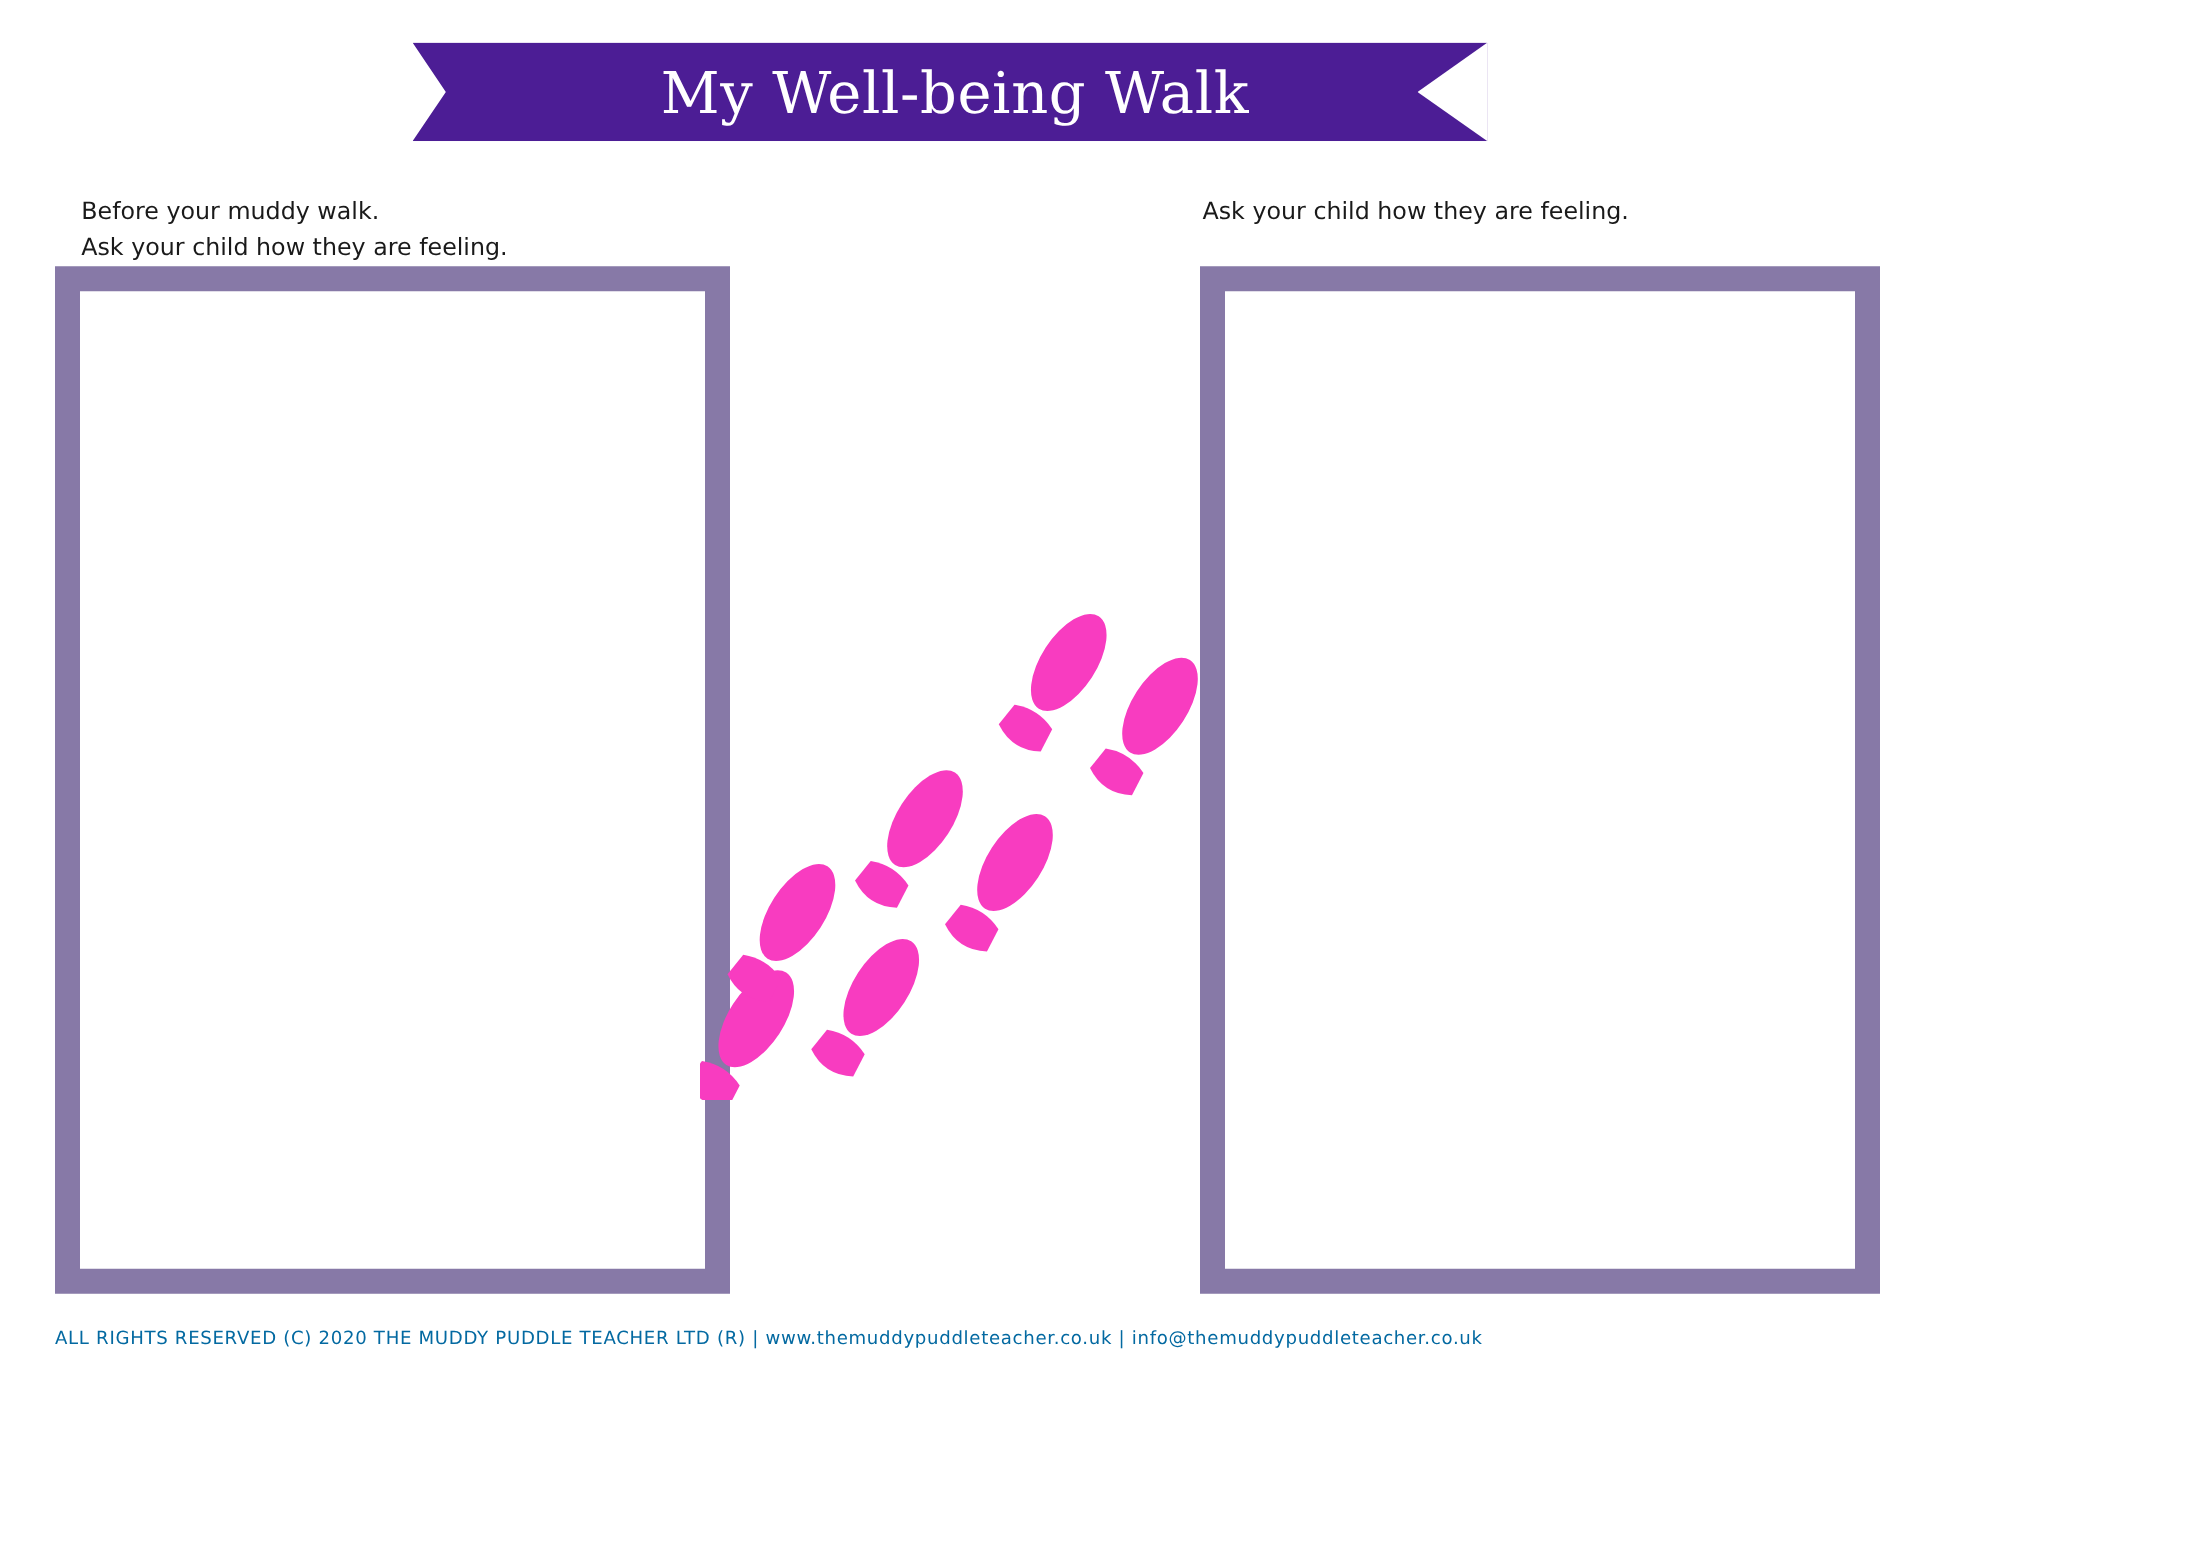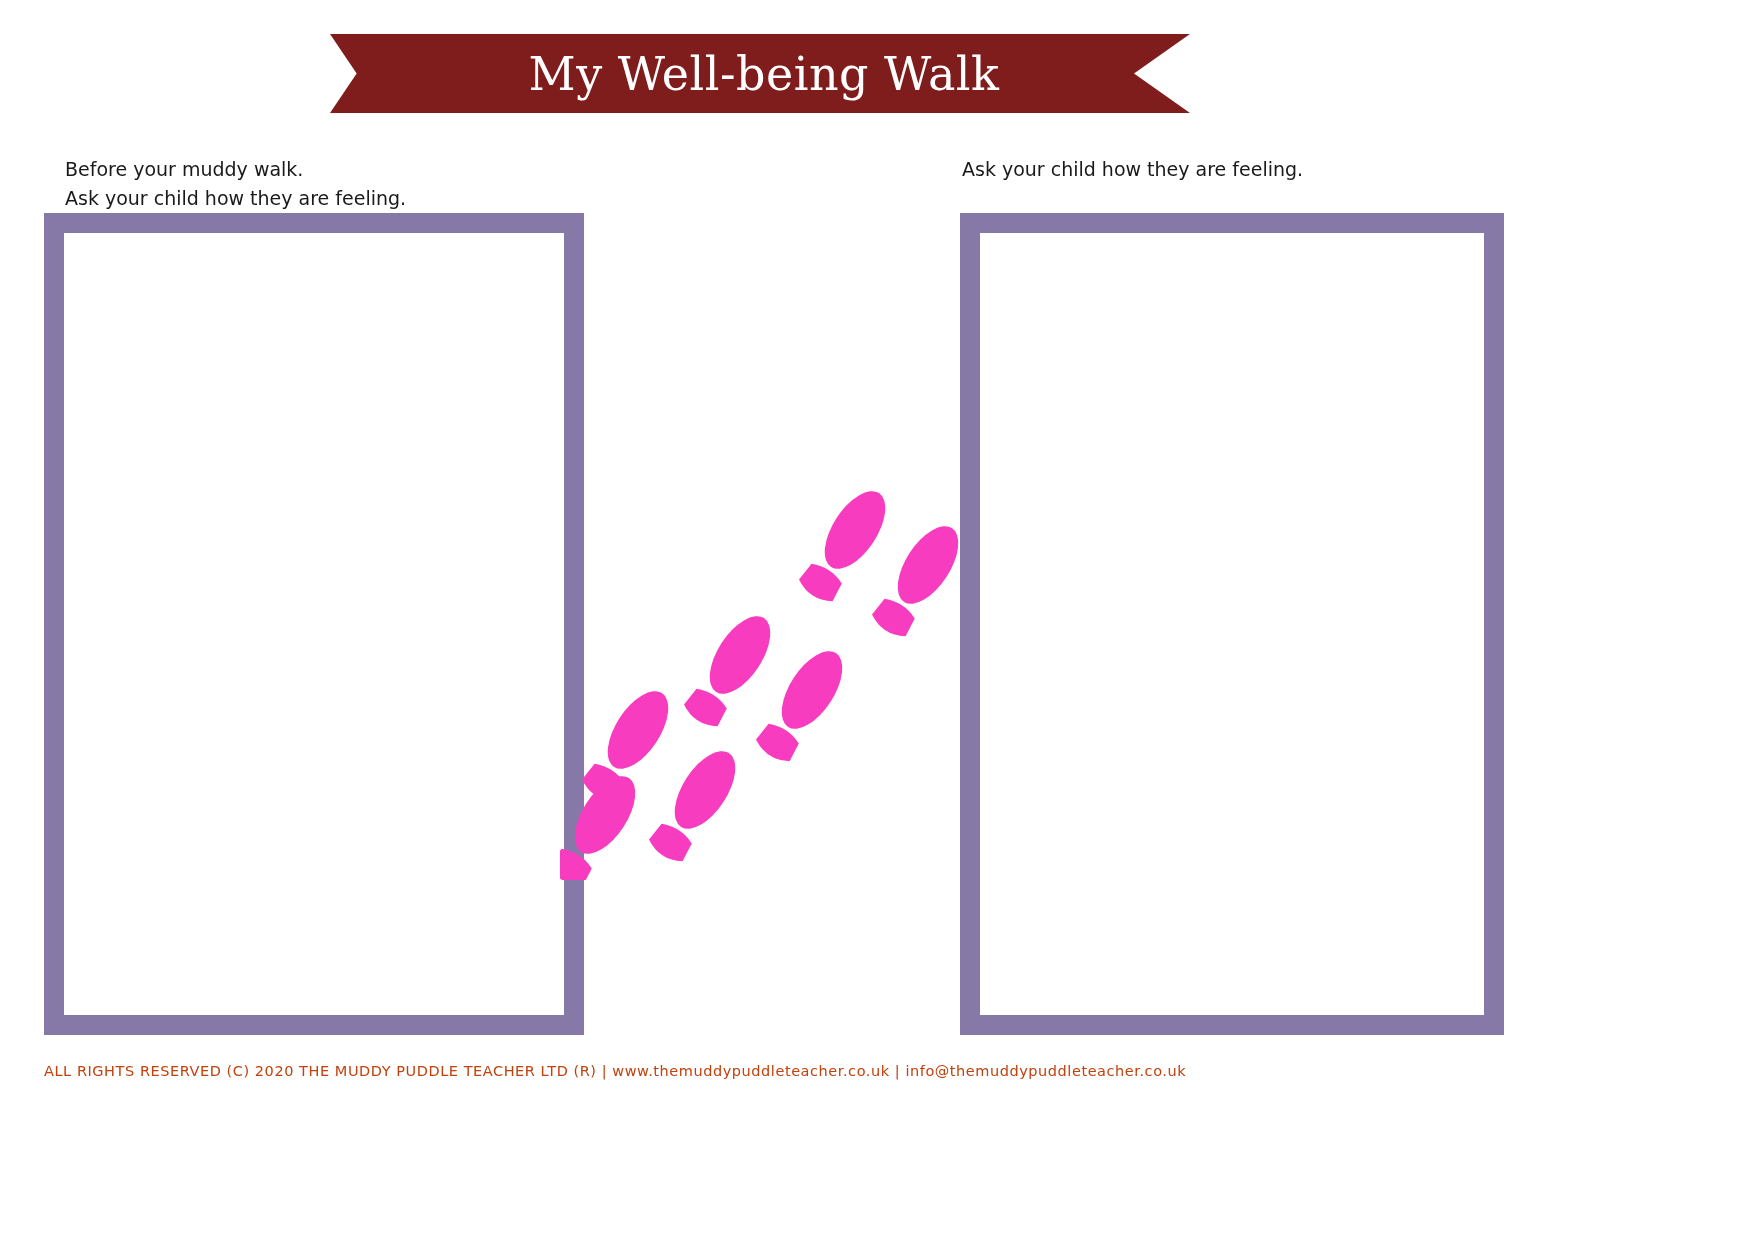--- a/index.html
+++ b/index.html
@@ -12,21 +12,21 @@
   }
 
   
   .banner-wrap{
     position:absolute;
     left:330px; top:34px;
     width:860px; height:79px;
   }
   .banner{
     width:100%;height:100%;
-    background:#7f1d1d;
+    background:#4c1d95;
     -webkit-clip-path:polygon(0 0, 100% 0, 100% 100%, 0 100%, 3.1% 50%);
     clip-path:polygon(0 0, 100% 0, 100% 100%, 0 100%, 3.1% 50%);
     display:flex;align-items:center;justify-content:center;
   }
   .banner-title{
     color:#ffffff;
     font-family:"DejaVu Serif", serif;
     font-size:46px;
     font-weight:400;
     letter-spacing:0.5px;
@@ -75,21 +75,21 @@
   }
   .footprints svg{display:block;}
 
   
   .footer{
     position:absolute;
     left:44px; top:1063px;
     font-family:"DejaVu Sans", sans-serif;
     font-size:14.5px;
     letter-spacing:0.55px;
-    color:#c2410c;
+    color:#0369a1;
     white-space:nowrap;
   }
 </style>
 </head>
 <body>
 
 <div class="banner-wrap">
   <div class="banner">
     <span class="banner-title">My Well-being Walk</span>
   </div>

